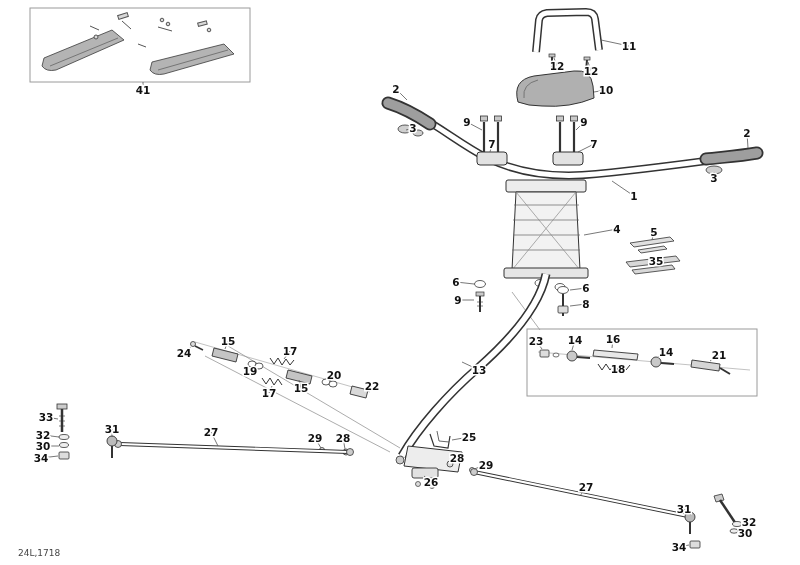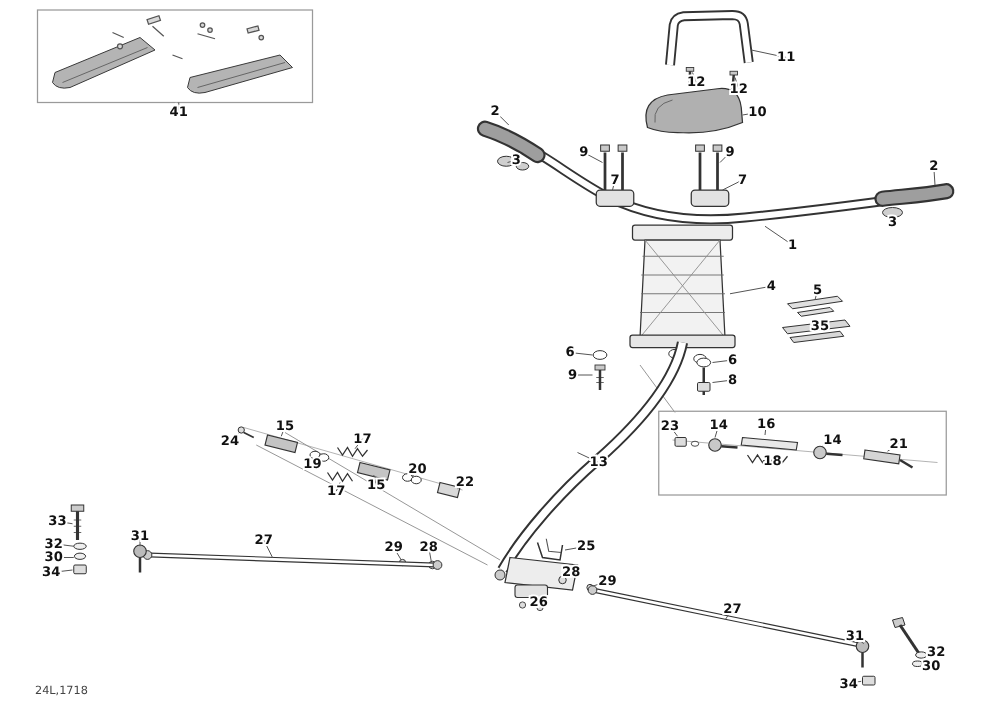--- a/index.html
+++ b/index.html
@@ -4,21 +4,21 @@
 <style>
   html,body{margin:0;padding:0;background:#fff;}
   .stage{position:relative;width:800px;height:565px;background:#ffffff;overflow:hidden;
          font-family:"DejaVu Sans", sans-serif;}
   .stage svg{position:absolute;left:0;top:0;}
   .callout{font:600 10.5px "DejaVu Sans", sans-serif;fill:#111;stroke:#ffffff;stroke-width:3px;
            paint-order:stroke;text-anchor:middle;dominant-baseline:central;}
   .leader{stroke:#555;stroke-width:0.8;}
   .thin{stroke:#888;stroke-width:0.7;fill:none;}
   .outline{fill:none;stroke:#333;}
-  .code{position:absolute;left:28px;top:548px;font:9px "DejaVu Sans", sans-serif;color:#444;}
+  .code{position:absolute;left:18px;top:548px;font:9px "DejaVu Sans", sans-serif;color:#444;}
 </style>
 </head>
 <body>
 
 <div class="stage">
   <svg width="800" height="565" viewBox="0 0 800 565">
 
     <g>
       <rect x="30" y="8" width="220" height="74" fill="none" stroke="#9a9a9a" stroke-width="1"></rect>
       <path d="M44,58 L112,30 L124,40 L56,70 Q46,72 42,66 Z" fill="#b4b4b4" stroke="#3a3a3a" stroke-width="0.8"></path>

